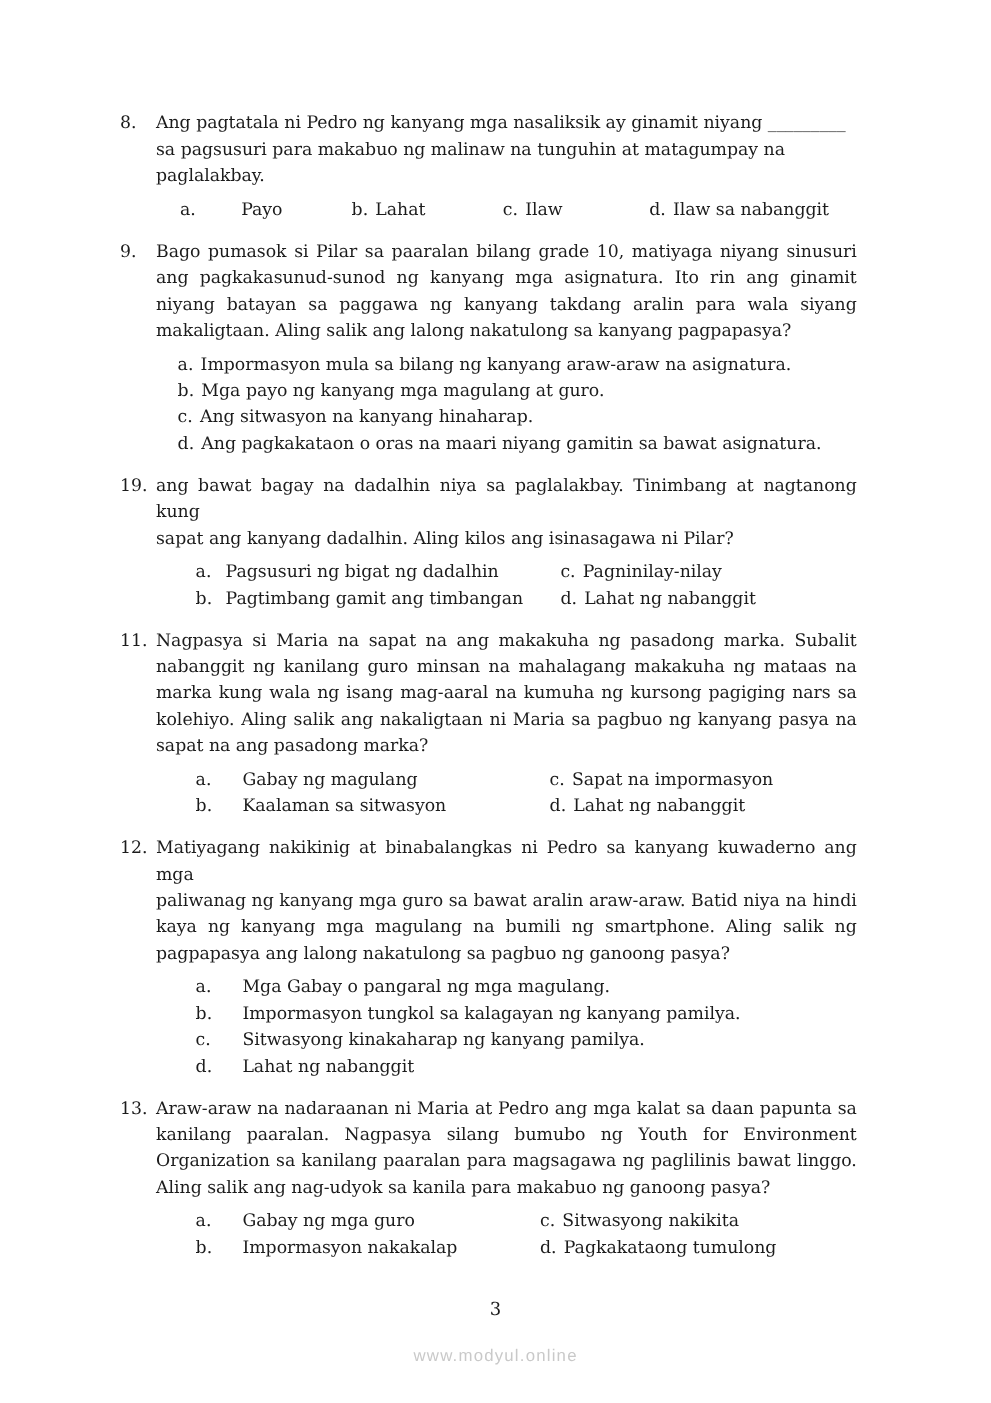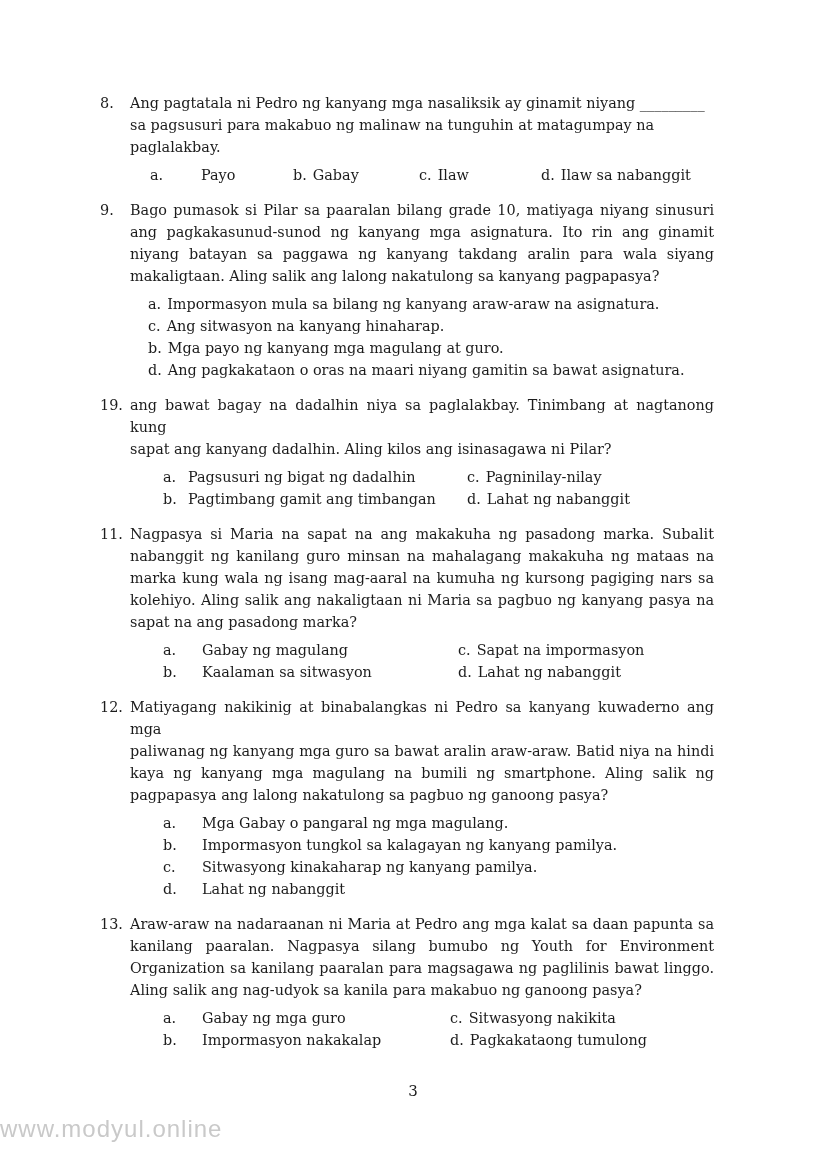--- a/index.html
+++ b/index.html
@@ -26,63 +26,63 @@
   .letter { margin-right:6px; }
   .l20{left:20px} .l71{left:71px} .l163{left:163px} .l289{left:289px} .l411{left:411px}
   .l33{left:33px} .l58{left:58px} .l72{left:72px}
   .c337{left:337px} .c328{left:328px} .c320{left:320px}
   .page-number {
     position:absolute; top:1080px; left:0; width:826px;
     text-align:center; font-size:15px;
   }
   .watermark {
     position:absolute; top:1118px; left:0; width:826px;
-    text-align:left;
+    text-align:center;
     font-family:"Liberation Sans", sans-serif;
-    font-size:24px; font-weight:300;
+    font-size:14px; font-weight:300;
     color:#c9c9c9; letter-spacing:1px;
   }
 </style>
 </head>
 <body>
 
 <div class="page">
   <div class="content">
 
     <div class="question">
       <span class="qnum">8.</span>
       <div class="qbody">
         <div>
           <div class="line">Ang pagtatala ni Pedro ng kanyang mga nasaliksik ay ginamit niyang _________</div>
           <div class="line">sa pagsusuri para makabuo ng malinaw na tunguhin at matagumpay na</div>
           <div class="line">paglalakbay.</div>
         </div>
         <div class="opts optrow">
           <span class="abs l20">a.</span>
           <span class="abs l71">Payo</span>
-          <span class="abs l163"><span class="letter">b.</span><span>Gabay</span></span>
+          <span class="abs l163"><span class="letter">b.</span><span>Lahat</span></span>
           <span class="abs l289"><span class="letter">c.</span><span>Ilaw</span></span>
           <span class="abs l411"><span class="letter">d.</span><span>Ilaw sa nabanggit</span></span>
         </div>
       </div>
     </div>
 
     <div class="question">
       <span class="qnum">9.</span>
       <div class="qbody">
         <div>
           <div class="line jl">Bago pumasok si Pilar sa paaralan bilang grade 10, matiyaga niyang sinusuri</div>
           <div class="line jl">ang pagkakasunud-sunod ng kanyang mga asignatura. Ito rin ang ginamit</div>
           <div class="line jl">niyang batayan sa paggawa ng kanyang takdang aralin para wala siyang</div>
           <div class="line">makaligtaan. Aling salik ang lalong nakatulong sa kanyang pagpapasya?</div>
         </div>
         <div class="opts">
           <div class="optrow9"><span class="letter">a.</span><span>Impormasyon mula sa bilang ng kanyang araw-araw na asignatura.</span></div>
+          <div class="optrow9"><span class="letter">b.</span><span>Mga payo ng kanyang mga magulang at guro.</span></div>
           <div class="optrow9"><span class="letter">c.</span><span>Ang sitwasyon na kanyang hinaharap.</span></div>
-          <div class="optrow9"><span class="letter">b.</span><span>Mga payo ng kanyang mga magulang at guro.</span></div>
           <div class="optrow9"><span class="letter">d.</span><span>Ang pagkakataon o oras na maari niyang gamitin sa bawat asignatura.</span></div>
         </div>
       </div>
     </div>
 
     <div class="question">
       <span class="qnum">19.</span>
       <div class="qbody">
         <div>
           <div class="line jl">ang bawat bagay na dadalhin niya sa paglalakbay. Tinimbang at nagtanong kung</div>

